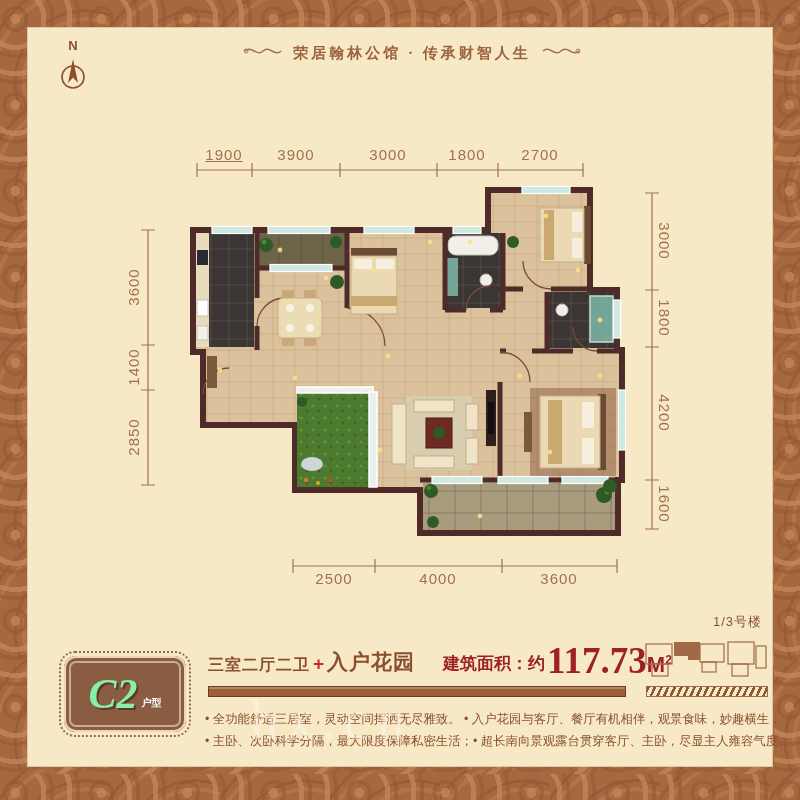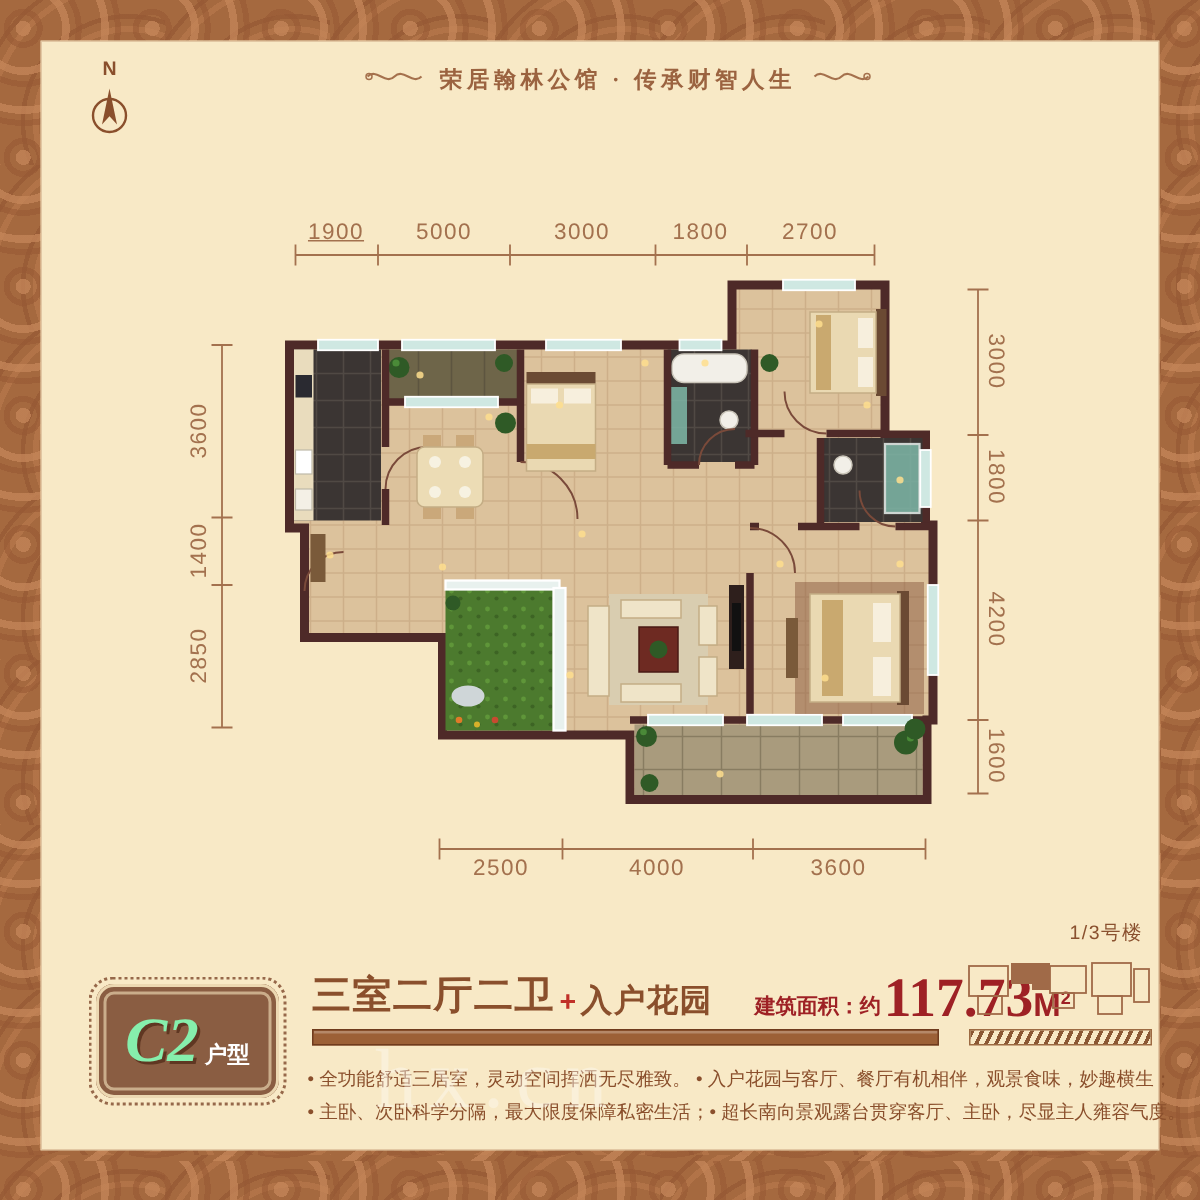--- a/index.html
+++ b/index.html
@@ -29,27 +29,27 @@
   .dim-h{transform:translateX(-50%);}
   .dim-l{transform:translate(-50%,-50%) rotate(-90deg);}
   .dim-r{transform:translate(-50%,-50%) rotate(90deg);}
   
   .badge{position:absolute;left:64px;top:656px;width:122px;height:76px;background:#8a5d42;border-radius:12px;
     box-shadow:inset 0 0 0 2px #ecd8b2, inset 0 0 0 5px #8a5d42, inset 0 0 0 7px rgba(236,216,178,.65);
     display:flex;align-items:center;justify-content:center;}
   .badge::before{content:"";position:absolute;inset:-5px;border:2px dotted #96684a;border-radius:16px;}
   .badge-model{font-family:"Liberation Serif", serif;font-style:italic;font-weight:bold;font-size:42px;color:#86efac;
     text-shadow:2px 2px 0 #5f3722;line-height:40px;}
-  .badge-type{color:#ffffff;font-size:15px;font-weight:bold;margin:18px 0 0 4px;}
+  .badge-type{color:#ffffff;font-size:10px;font-weight:bold;margin:18px 0 0 4px;}
   
   .title-row{position:absolute;left:208px;top:646px;display:flex;align-items:flex-end;white-space:nowrap;}
-  .t-rooms{font-size:26px;font-weight:bold;color:#8a4f2c;letter-spacing:1px;}
+  .t-rooms{font-size:16px;font-weight:bold;color:#8a4f2c;letter-spacing:1px;}
   .t-plus{font-size:19px;font-weight:bold;color:#c03028;margin:0 3px 1px 3px;}
   .t-garden{font-size:21px;font-weight:bold;color:#8a4f2c;letter-spacing:1px;}
-  .t-arealabel{font-size:14px;font-weight:bold;color:#9e2125;margin:0 2px 1px 28px;}
+  .t-arealabel{font-size:17px;font-weight:bold;color:#9e2125;margin:0 2px 1px 28px;}
   .t-areavalue{font-family:"Liberation Serif", serif;font-size:37px;font-weight:bold;color:#9e2125;line-height:30px;}
   .t-areaunit{font-size:22px;font-weight:bold;color:#9e2125;line-height:22px;}
   .t-areaunit sup{font-size:12px;}
   
   .bar-solid{position:absolute;left:208px;top:686px;width:418px;height:11px;background:#9c6036;
     border:1px solid #6f3b1d;box-shadow:inset 0 2px 0 rgba(255,255,255,.25);}
   .bar-hatch{position:absolute;left:646px;top:686px;width:122px;height:11px;border:1px solid #9c6a42;
     background:repeating-linear-gradient(115deg,#8a5733 0 2.5px,rgba(0,0,0,0) 2.5px 6px);}
   
   .bldg-label{position:absolute;left:644px;top:613px;width:118px;text-align:right;font-size:13px;color:#8a512f;letter-spacing:1px;}
@@ -269,21 +269,21 @@
         <circle cx="470" cy="226" r="2.4"></circle>
         <circle cx="420" cy="302" r="2.4"></circle>
       <circle cx="250" cy="300" r="2.4"></circle>
         <circle cx="90" cy="220" r="2.4"></circle>
         <circle cx="165" cy="228" r="2.4"></circle>
       <circle cx="350" cy="366" r="2.4"></circle>
     </g>
   </svg>
 
   <span class="dim dim-h" style="left:224px;top:146px;text-decoration:underline;">1900</span>
-  <span class="dim dim-h" style="left:296px;top:146px;">5000</span>
+  <span class="dim dim-h" style="left:296px;top:146px;">3900</span>
   <span class="dim dim-h" style="left:388px;top:146px;">3000</span>
   <span class="dim dim-h" style="left:467px;top:146px;">1800</span>
   <span class="dim dim-h" style="left:540px;top:146px;">2700</span>
 
   <span class="dim dim-l" style="left:133px;top:287px;">3600</span>
   <span class="dim dim-l" style="left:133px;top:367px;">1400</span>
   <span class="dim dim-l" style="left:133px;top:437px;">2850</span>
 
   <span class="dim dim-r" style="left:664px;top:241px;">3000</span>
   <span class="dim dim-r" style="left:664px;top:318px;">1800</span>

